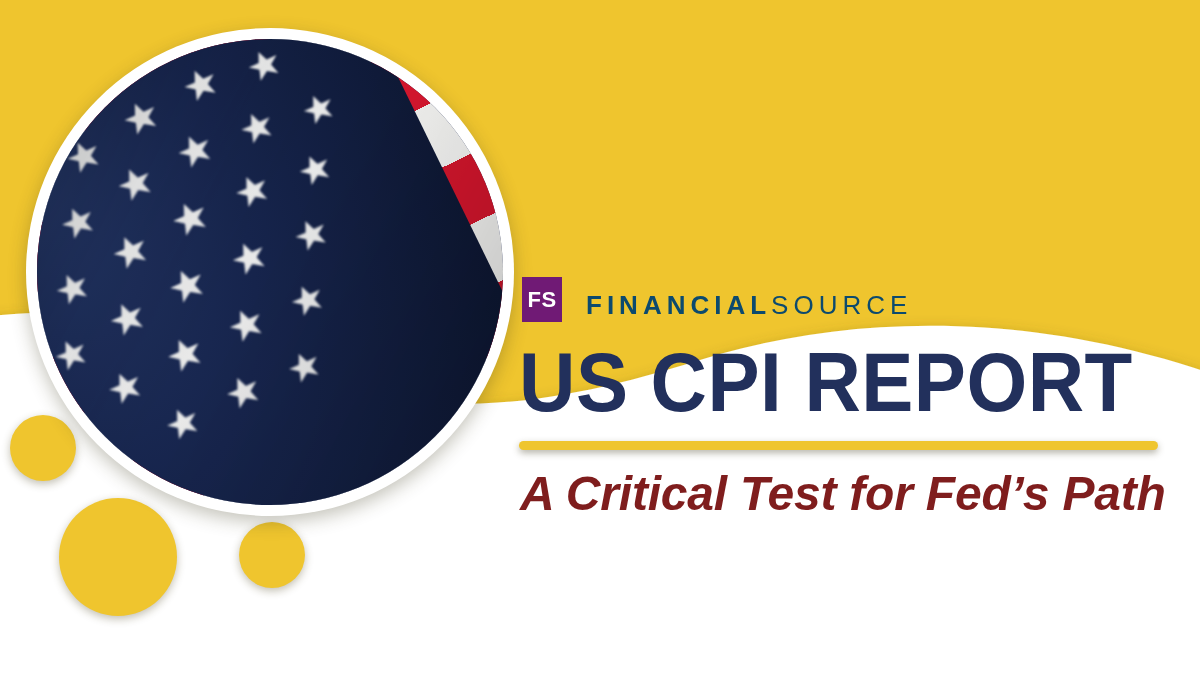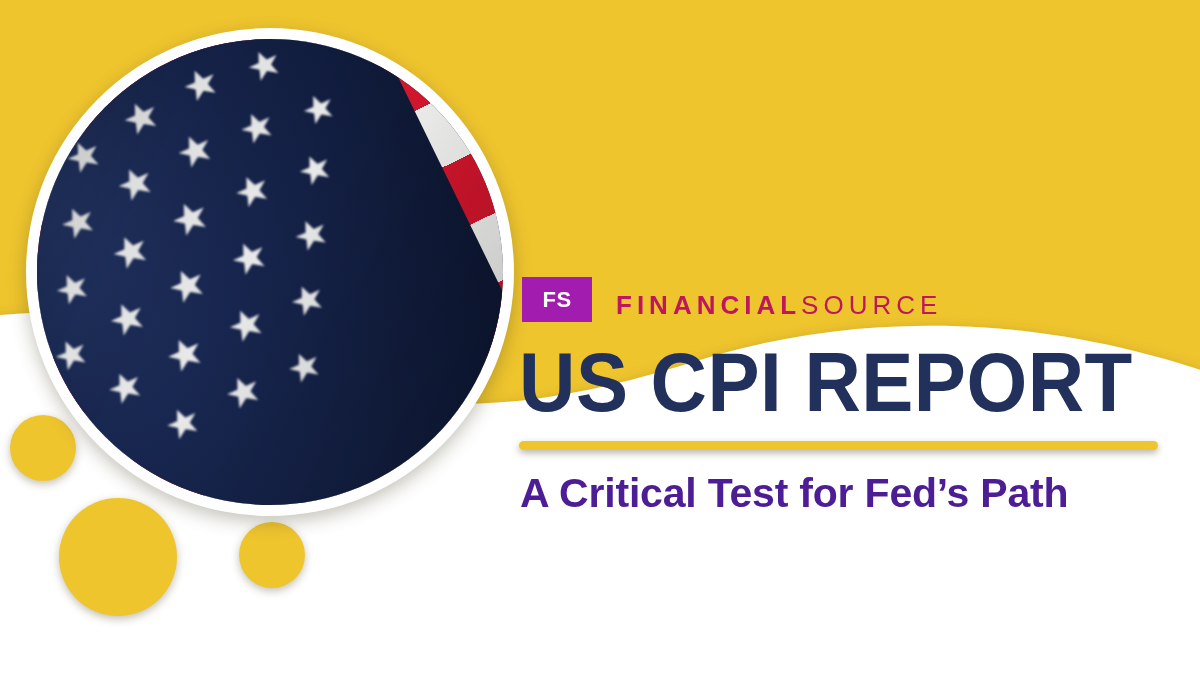--- a/index.html
+++ b/index.html
@@ -99,32 +99,32 @@
     position:absolute;
     left:519px; top:0;
     width:660px; height:675px;
   }
   #brand {
     position:absolute;
     left:3px; top:277px;
     display:flex; align-items:center;
   }
   #brand-mark {
-    width:70px; height:45px;
-    background:#a21caf;
+    width:40px; height:45px;
+    background:#701a75;
     color:#ffffff;
     display:flex; align-items:center; justify-content:center;
     font-size:22px; font-weight:bold;
     letter-spacing:0.5px;
     font-family:"Liberation Sans", sans-serif;
   }
   #brand-words {
     margin-left:24px;
     font-size:26px;
-    color:#be185d;
+    color:#0c4a6e;
     letter-spacing:5.0px;
     white-space:nowrap;
     font-family:"Liberation Sans", sans-serif;
     margin-top:11px;
   }
   #brand-strong { font-weight:bold; }
   #brand-light  { font-weight:300; }
 
   #headline {
     position:absolute;
@@ -145,26 +145,27 @@
     left:0px; top:441px;
     width:639px; height:9px;
     background:#EFC52E;
     border-radius:5px;
     box-shadow:0 3px 7px rgba(60,55,25,0.38);
   }
 
   #subhead {
     position:absolute;
     left:1px; top:466px;
-    font-size:41px;
+    font-size:48px;
     line-height:55px;
     font-weight:bold;
-    color:#4c1d95;
+    color:#7f1d1d;
     letter-spacing:-0.2px;
     font-family:"Liberation Sans", sans-serif;
+    font-style:italic;
   }
   #subhead div { white-space:nowrap; }
 </style>
 </head>
 <body>
 
 <div id="banner">
 
   <svg class="bg-svg" viewBox="0 0 1200 675" preserveAspectRatio="none">
     <defs>

